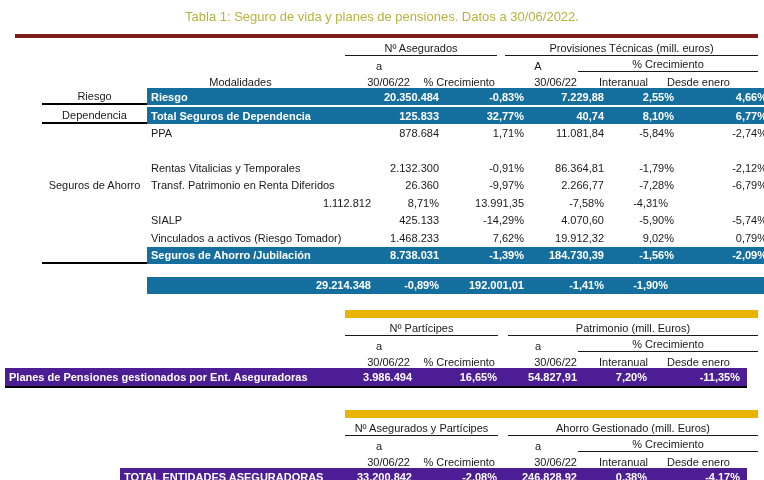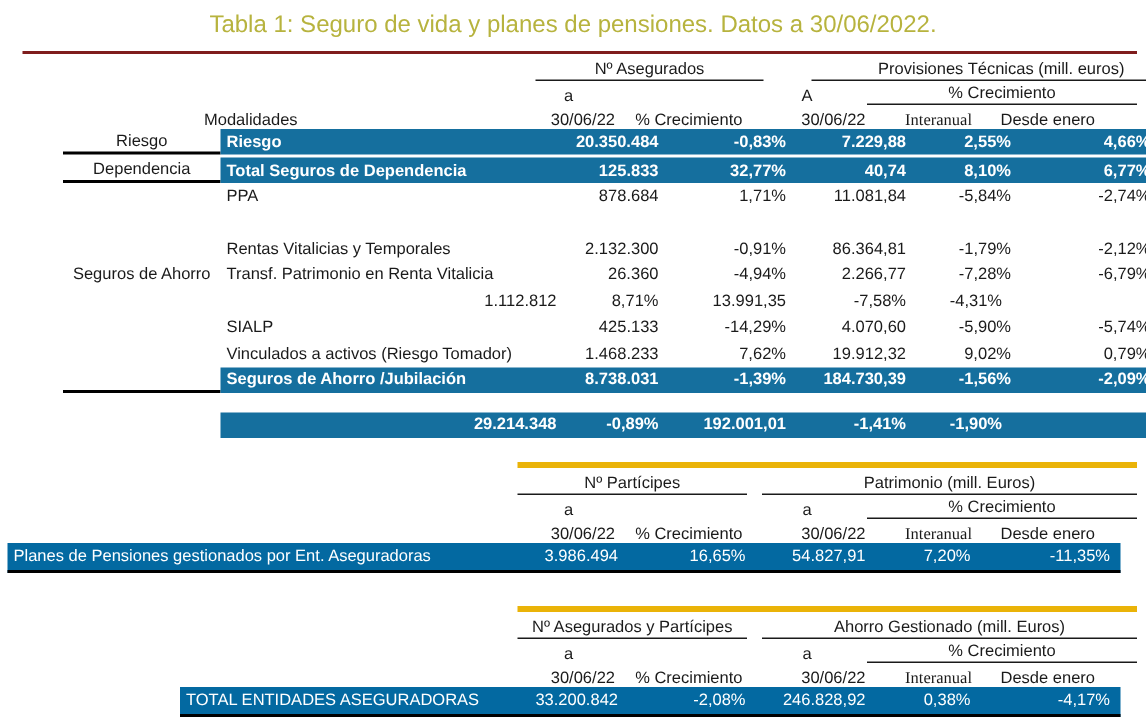--- a/index.html
+++ b/index.html
@@ -2,63 +2,63 @@
 <html><head>
 <meta charset="utf-8">
 <style>
   html,body{margin:0;padding:0;background:#ffffff;}
   .page{
     width:764px;height:480px;position:relative;overflow:hidden;background:#fff;
     font-family:"Liberation Sans",sans-serif;color:#1a1a1a;font-size:11px;
   }
   .title{
     text-align:center;padding-top:10px;height:14px;line-height:14px;
-    font-size:16px;color:#b7b33e;
+    font-size:13px;color:#b7b33e;
   }
   .tbl{margin-left:15px;}
   .t1{margin-top:10px;}
   
   .h1,.h2,.h3{display:grid;align-items:end;}
   .h1{height:18px;}
   .h2{height:16px;}
   .h3{height:16px;}
-  .t1 .h1{grid-template-columns:330px 152px 8px 253px;width:743px;border-top:2px solid #7f1d1d;gap:12px;}
+  .t1 .h1{grid-template-columns:330px 152px 8px 253px;width:743px;border-top:4px solid #7f1d1d;}
   .t1 .h2{grid-template-columns:330px 68px 85px 80px 180px;width:743px;}
   .t1 .h3{grid-template-columns:105px 225px 68px 85px 80px 70px 110px;width:743px;}
   .t23h{margin-left:330px;width:413px;}
-  .t23h.h1{grid-template-columns:153px 10px 250px;border-top:4px solid #eab308;}
+  .t23h.h1{grid-template-columns:153px 10px 250px;border-top:8px solid #eab308;}
   .t23h.h2{grid-template-columns:68px 85px 80px 180px;}
   .t23h.h3{grid-template-columns:68px 85px 80px 70px 110px;}
   .grp{text-align:center;border-bottom:1px solid #1a1a1a;padding-bottom:1px;}
   .ctr{text-align:center;}
   .grow{text-align:center;border-bottom:1px solid #1a1a1a;padding-bottom:1px;}
   .num{text-align:right;}
   .hc1{padding-right:3px;}
   .hc2{padding-right:3px;}
   .hc3{padding-right:1px;}
-  .hc4{padding-right:0;font-family:Liberation Serif, serif;}
+  .hc4{padding-right:0;}
   .hc5{padding-right:28px;}
-  .modh{padding-left:16px;}
+  .modh{padding-left:16px;text-align:center;}
   
   .row{display:flex;width:732px;align-items:stretch;margin-left:27px;}
   .row .cat{width:105px;display:flex;align-items:center;justify-content:center;}
   .row .cat.sep{border-bottom:2px solid #000;}
   .row .bar{width:627px;display:grid;grid-template-columns:225px 68px 85px 80px 70px 99px;align-items:center;}
   .row.blue{height:17px;}
   .row.plain{height:17.5px;align-items:center;}
   .row.blue .bar{background:#156f9e;color:#fff;font-weight:700;}
   .bar .lbl{padding-left:4px;white-space:nowrap;overflow:hidden;}
   .bar .v{text-align:right;}
   .v1,.v2,.v3,.v4{padding-right:1px;}
   .v5{padding-right:7px;}
   
   .total-row{margin-top:13px;height:18px;}
   
   .wide-row{display:flex;}
-  .wide-row .bar{display:grid;align-items:center;background:#0369a1;color:#fff;font-weight:400;height:18px;border-bottom:2px solid #000;}
+  .wide-row .bar{display:grid;align-items:center;background:#4c1d95;color:#fff;font-weight:700;height:18px;border-bottom:2px solid #000;}
   .t2row{margin-left:-10px;width:742px;}
   .t2row .bar{width:742px;grid-template-columns:340px 68px 85px 80px 70px 99px;}
   .t3row{margin-left:105px;width:506px;}
   .t3row .bar{width:627px;grid-template-columns:225px 68px 85px 80px 70px 99px;}
   .t2{margin-top:16px;}
   .t3{margin-top:22px;}
 </style>
 </head>
 <body>
 
@@ -134,23 +134,23 @@
             <div class="v v1">2.132.300</div>
             <div class="v v2">-0,91%</div>
             <div class="v v3">86.364,81</div>
             <div class="v v4">-1,79%</div>
             <div class="v v5">-2,12%</div>
           </div>
         </div>
         <div class="row plain">
           <div class="cat">Seguros de Ahorro</div>
           <div class="bar">
-            <div class="lbl">Transf. Patrimonio en Renta Vitalicia</div>
+            <div class="lbl">Transf. Patrimonio en Renta Diferidos</div>
             <div class="v v1">26.360</div>
-            <div class="v v2">-4,94%</div>
+            <div class="v v2">-9,97%</div>
             <div class="v v3">2.266,77</div>
             <div class="v v4">-7,28%</div>
             <div class="v v5">-6,79%</div>
           </div>
         </div>
         <div class="row plain">
           <div class="cat"></div>
           <div class="bar">
             <div class="v v1">1.112.812</div>
             <div class="v v2">8,71%</div>

